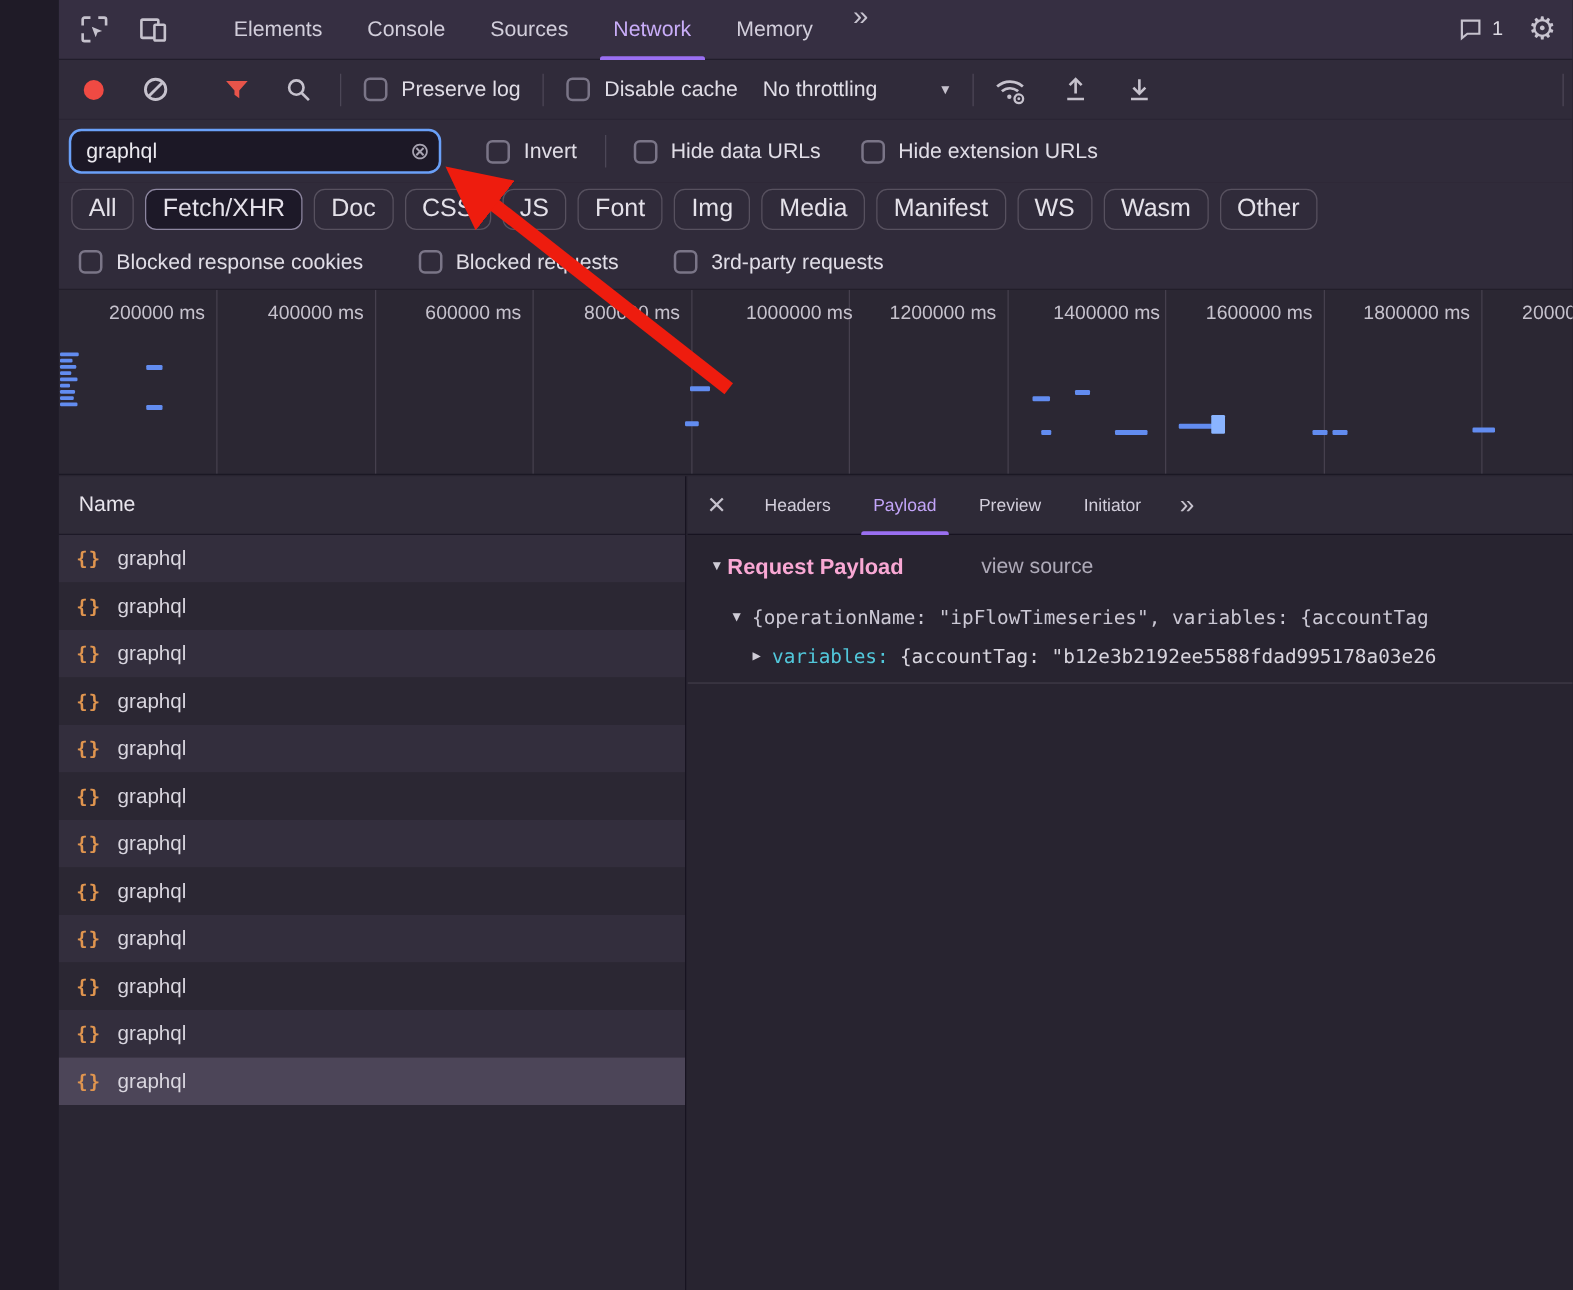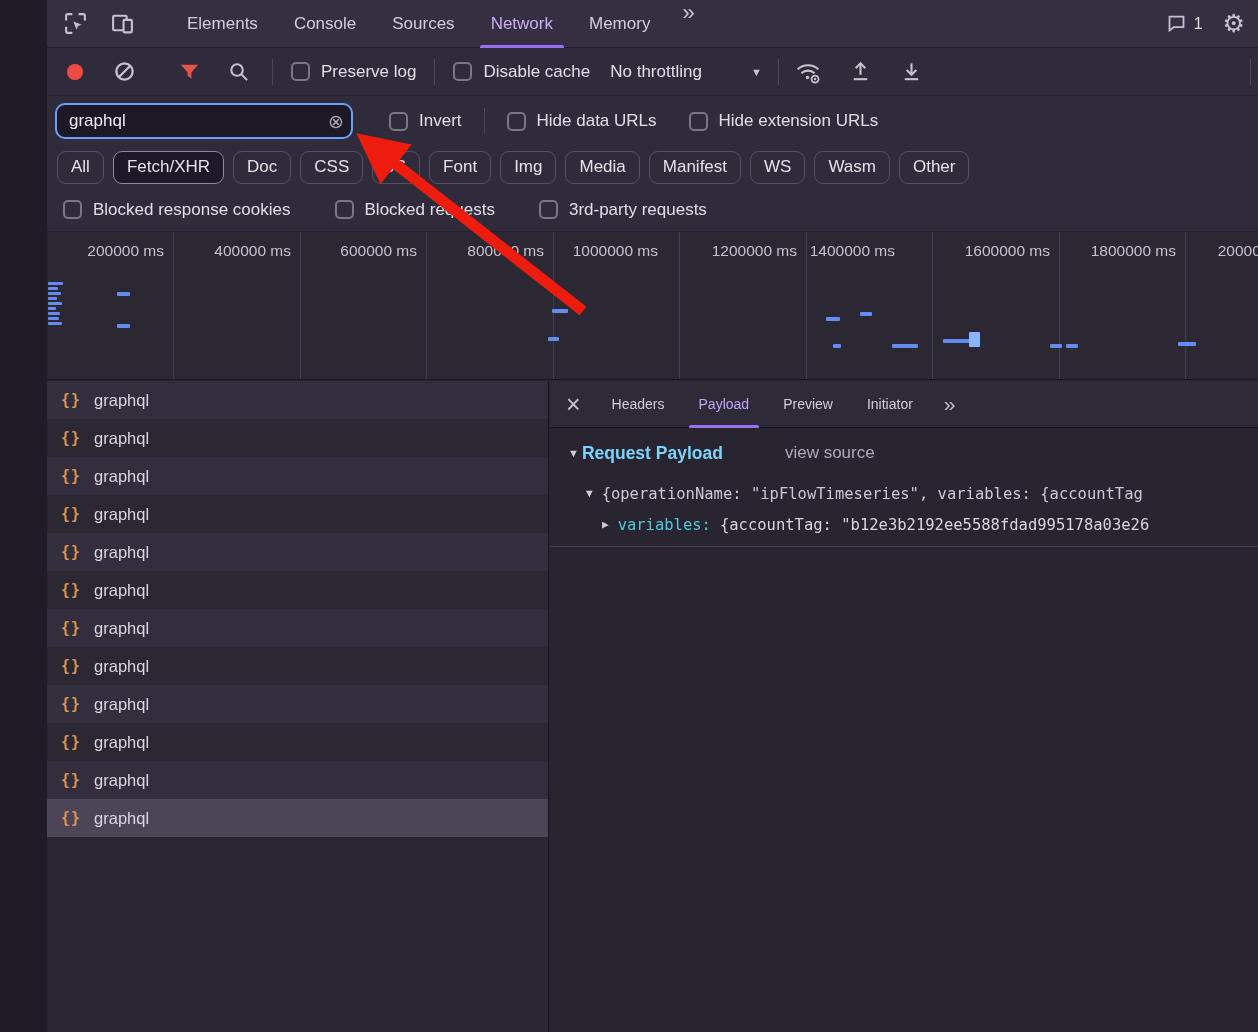--- a/index.html
+++ b/index.html
@@ -32,21 +32,21 @@
   .chev { font-size:11px; color:#c6c2cd; }
 
   
   .filterrow { top:96px; height:50px; }
   .finput-wrap { position:relative; width:298px; height:36px; margin-left:8px; background:#1c1826; border:2px solid #6aa0f8; border-radius:10px; display:flex; align-items:center; }
   .finput { flex:1; background:transparent; border:none; outline:none; color:#eceaf0; font-size:17px; font-family:"Liberation Sans",sans-serif; padding:0 30px 0 12px; }
   .fclear { position:absolute; right:7px; font-size:19px; color:#a8a4b2; line-height:1; }
 
   
   .chipsrow { top:146px; height:42px; }
-  .chip { height:33px; padding:0 13px; border:1px solid #57515f; border-radius:9px; display:flex; align-items:center; font-size:17px; color:#e4e1e9; margin-right:9px; cursor:default; }
+  .chip { height:33px; padding:0 13px; border:1px solid #57515f; border-radius:9px; display:flex; align-items:center; font-size:20px; color:#e4e1e9; margin-right:9px; cursor:default; }
   .chip.selected { background:#1d1928; border-color:#8d86a0; }
 
   
   .blockedrow { top:188px; height:44px; border-bottom:1px solid #221e2a; }
 
   
   .timeline { position:absolute; top:232px; left:0; right:0; height:148px; background:#2b2733; border-bottom:1px solid #1b1824; overflow:hidden; }
   .gridline { position:absolute; top:0; bottom:0; width:1px; background:#46404e; }
   .tick { position:absolute; top:10px; width:126px; text-align:right; padding-right:9px; font-size:15.5px; color:#c6c2cd; white-space:nowrap; }
   .tbar { position:absolute; background:#628cf0; border-radius:1px; }
@@ -65,21 +65,21 @@
   .details { position:absolute; top:381px; left:503px; right:0; bottom:0; background:#282430; }
   .dtabs { height:47px; display:flex; align-items:center; background:#2e2a37; border-bottom:1px solid #171320; }
   .close-x { font-size:25px; color:#c6c2cd; padding:0 14px 0 16px; line-height:1; }
   .dtab { padding:0 17px; height:47px; display:flex; align-items:center; font-size:14px; color:#d2cedb; position:relative; cursor:default; }
   .dtab.selected { color:#c2a4f8; }
   .dtab.selected::after { content:""; position:absolute; left:7px; right:7px; bottom:0; height:3px; background:#9a6ff2; border-radius:2px 2px 0 0; }
   .dtab-more { margin-left:14px; font-size:21px; color:#c6c2cd; }
 
   .pl-title-row { display:flex; align-items:center; height:50px; padding-left:18px; font-size:17.5px; }
   .tri { font-size:11px; color:#cfccd6; }
-  .pl-title { font-weight:bold; color:#7dd3fc; margin-left:3px; }
+  .pl-title { font-weight:bold; color:#f9a8d4; margin-left:3px; }
   .view-source { margin-left:62px; color:#aeaab8; font-size:17px; }
 
   .tree { font-family:"DejaVu Sans Mono", monospace; font-size:15.5px; white-space:nowrap; overflow:hidden; }
   .trow { height:31px; display:flex; align-items:center; overflow:hidden; }
   .trow .tri { margin-right:9px; }
   .t-sum { padding-left:36px; color:#cbc8d4; }
   .t-kv { padding-left:64px; }
   .t-var { padding-left:52px; }
   .trow.selected { background:#474253; }
   .k { color:#52c7da; margin-right:9px; }
@@ -265,23 +265,23 @@
     <div class="gridline" style="left:506px;"></div>
     <div class="gridline" style="left:632px;"></div>
     <div class="gridline" style="left:759px;"></div>
     <div class="gridline" style="left:885px;"></div>
     <div class="gridline" style="left:1012px;"></div>
     <div class="gridline" style="left:1138px;"></div>
     <span class="tick" style="left:0px;">200000 ms</span>
     <span class="tick" style="left:127px;">400000 ms</span>
     <span class="tick" style="left:253px;">600000 ms</span>
     <span class="tick" style="left:380px;">800000 ms</span>
-    <span class="tick" style="left:494px;">1000000 ms</span>
+    <span class="tick" style="left:534px;text-align:center;">1000000 ms</span>
     <span class="tick" style="left:633px;">1200000 ms</span>
-    <span class="tick" style="left:731px;">1400000 ms</span>
+    <span class="tick" style="left:764px;">1400000 ms</span>
     <span class="tick" style="left:886px;">1600000 ms</span>
     <span class="tick" style="left:1012px;">1800000 ms</span>
     <span class="tick" style="left:1139px;">2000000 ms</span>
     <div>
         <div class="tbar" style="left: 1px; top: 50px; width: 15px; height: 3px;"></div>
         <div class="tbar" style="left: 1px; top: 55px; width: 10px; height: 3px;"></div>
         <div class="tbar" style="left: 1px; top: 60px; width: 13px; height: 3px;"></div>
         <div class="tbar" style="left: 1px; top: 65px; width: 9px; height: 3px;"></div>
         <div class="tbar" style="left: 1px; top: 70px; width: 14px; height: 3px;"></div>
         <div class="tbar" style="left: 1px; top: 75px; width: 8px; height: 3px;"></div>
@@ -298,20 +298,23 @@
         <div class="tbar" style="left: 845px; top: 112px; width: 26px; height: 4px;"></div>
         <div class="tbar" style="left: 896px; top: 107px; width: 30px; height: 4px;"></div>
         <div class="tbar bright" style="left: 922px; top: 100px; width: 11px; height: 15px;"></div>
         <div class="tbar" style="left: 1003px; top: 112px; width: 12px; height: 4px;"></div>
         <div class="tbar" style="left: 1019px; top: 112px; width: 12px; height: 4px;"></div>
         <div class="tbar" style="left: 1131px; top: 110px; width: 18px; height: 4px;"></div>
       </div>
   </div>
 
   <div class="requests">
+    <div class="req-hdr">
+      <span>Name</span>
+    </div>
     <div class="req-list">
       <div class="req-row">
           <span class="fetch-ico">{}</span>
           <span>graphql</span>
         </div>
       <div class="req-row">
           <span class="fetch-ico">{}</span>
           <span>graphql</span>
         </div>
       <div class="req-row">

